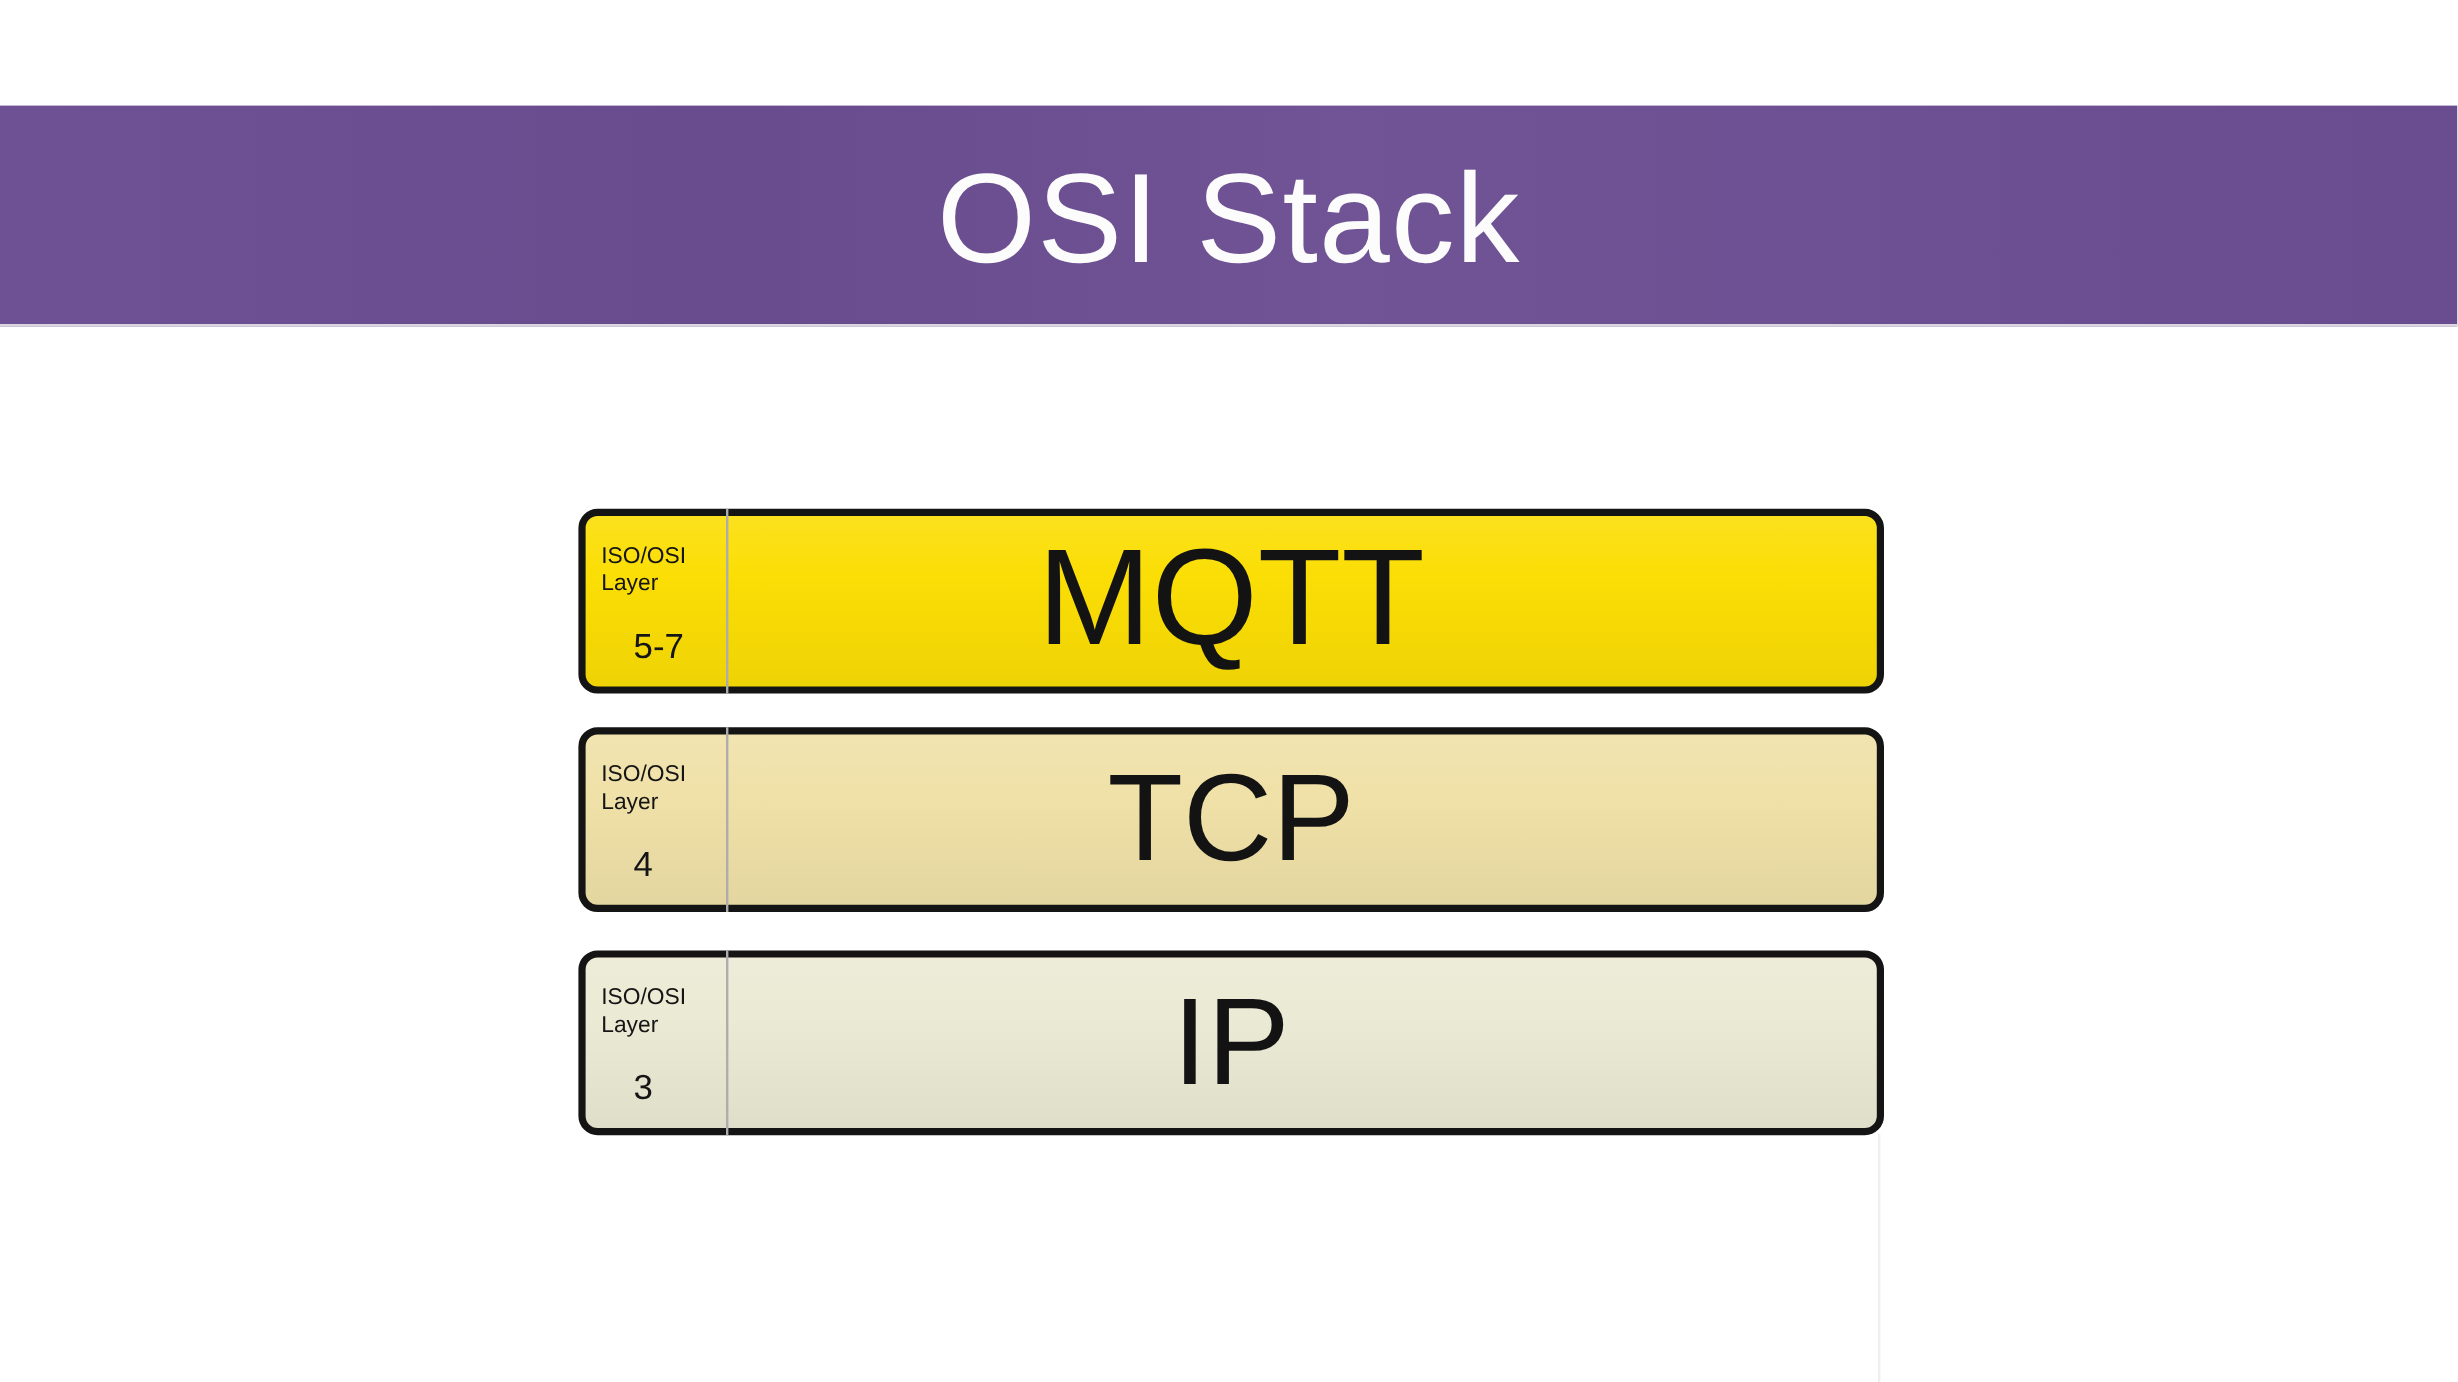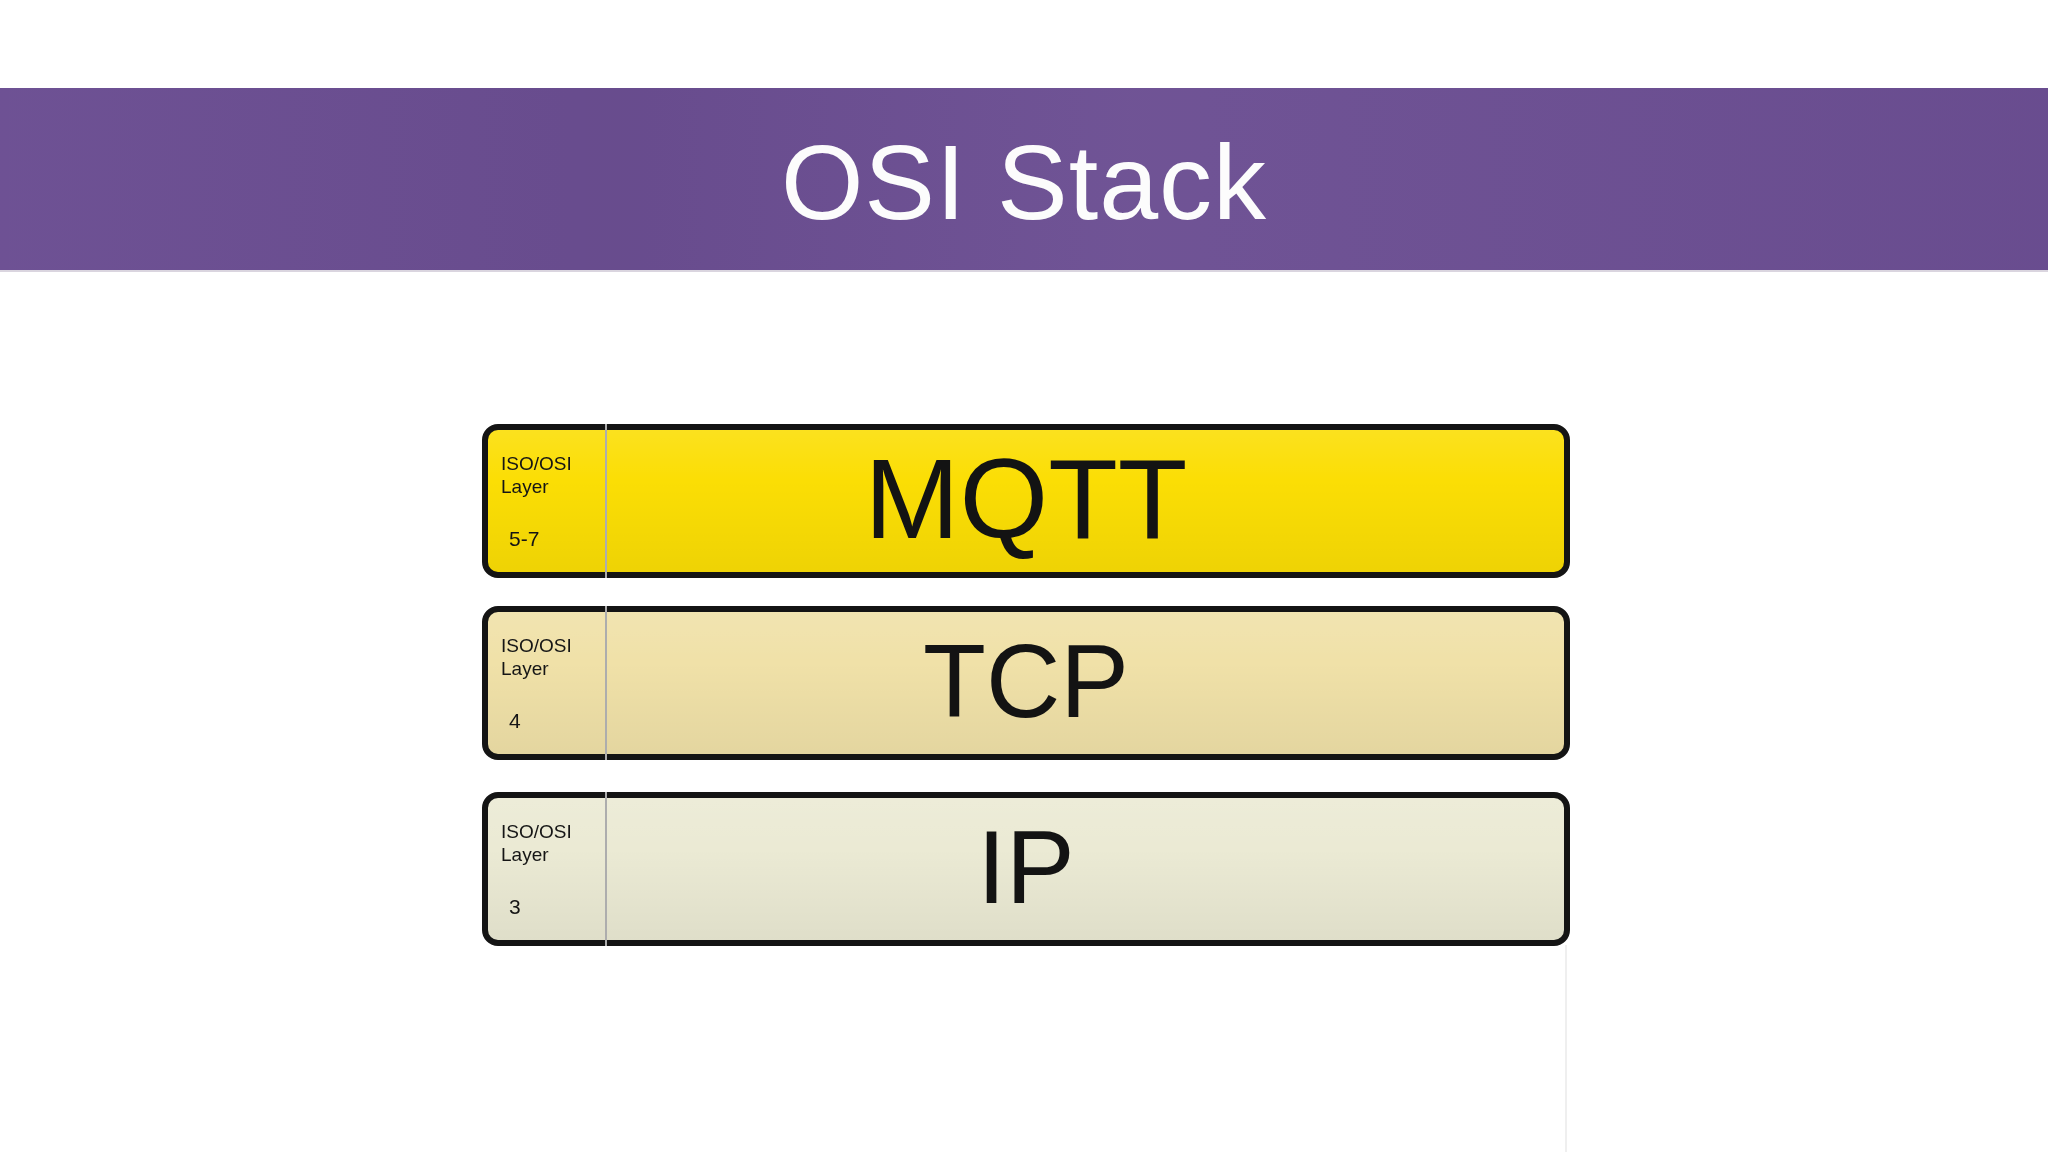--- a/index.html
+++ b/index.html
@@ -76,23 +76,23 @@
   .layer-label {
     position: absolute;
     left: 13px;
     top: 22px;
     font-size: 19px;
     line-height: 23px;
     color: #151515;
   }
   .layer-number {
     position: absolute;
-    left: 21px;
+    left: 40px;
     top: 92px;
-    font-size: 21px;
+    font-size: 29px;
     line-height: 34px;
     color: #151515;
   }
   .protocol {
     position: absolute;
     inset: 0;
     display: flex;
     align-items: center;
     justify-content: center;
     color: #131313;

